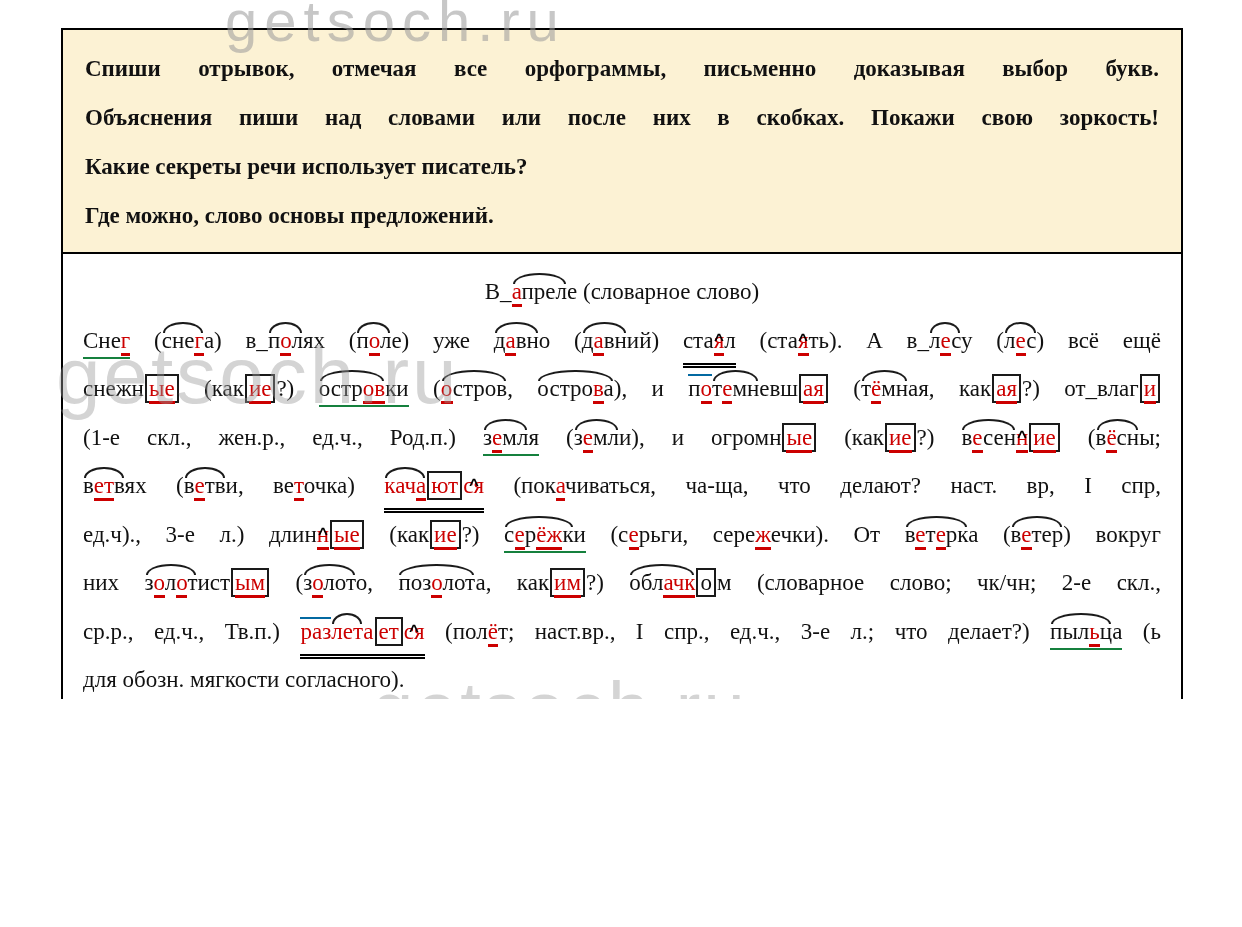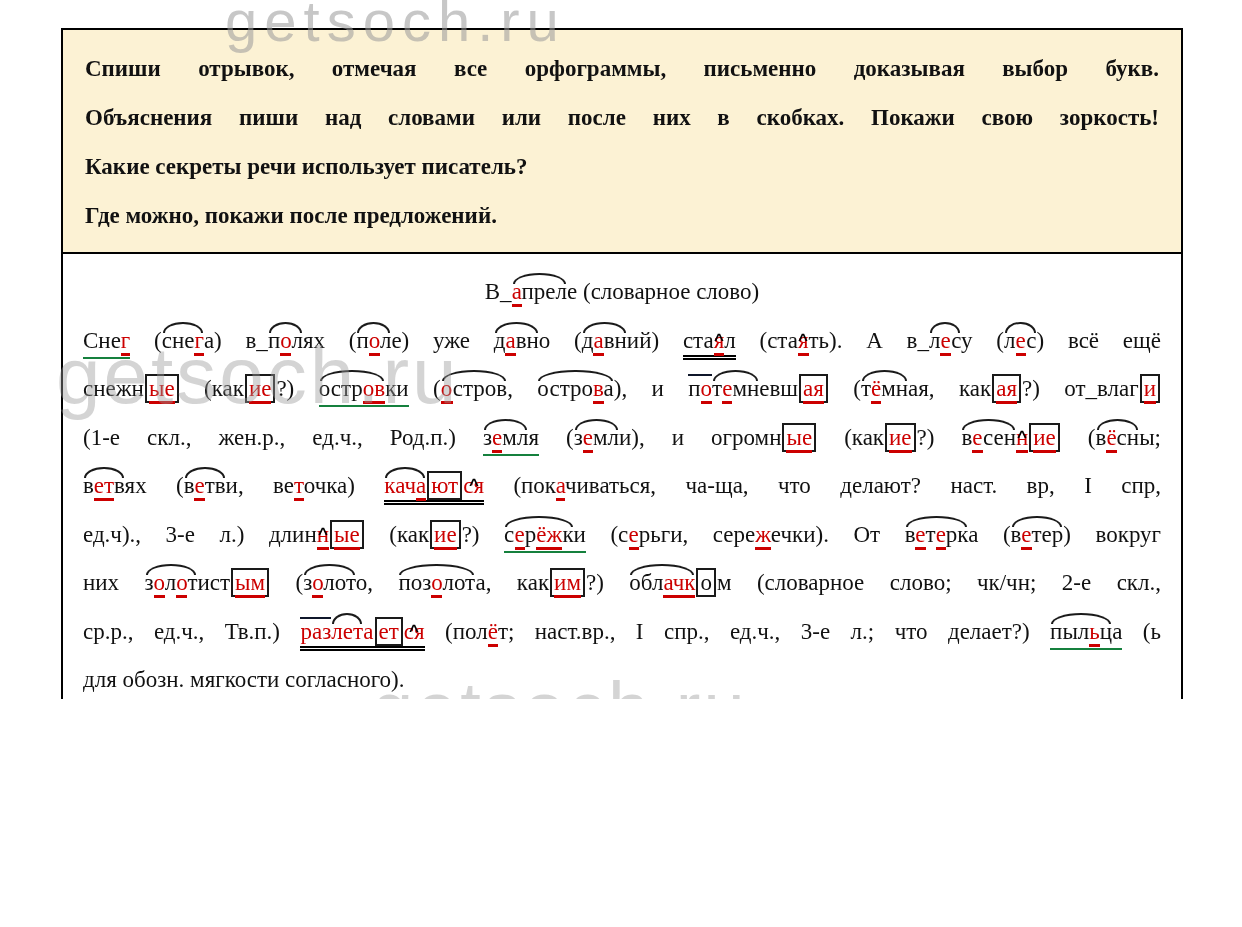--- a/index.html
+++ b/index.html
@@ -72,25 +72,25 @@
   arc{position:relative;}
   arc::before{
     content:'';
     position:absolute;left:1px;right:1px;top:-6px;height:9px;
     border:2px solid #1a1a1a;border-bottom:none;
     border-radius:50% 50% 0 0 / 100% 100% 0 0;
   }
   
   bx{border:2px solid #1a1a1a;padding:0 2px;margin:0 1px;}
   
-  ud{border-bottom:5px double #000;padding-bottom:2px;}
+  ud{border-bottom:5px double #000;padding-bottom:10px;}
   
   us{border-bottom:2px solid #15803d;padding-bottom:4px;}
   
-  ov{border-top:2px solid #0f172a;}
+  ov{border-top:2px solid #0369a1;}
   
   ct{position:relative;}
   ct::after{
     content:'\2227';
     position:absolute;left:50%;top:-0.88em;
     transform:translateX(-50%) scale(1.15,.75);
     font-size:.72em;color:#000;font-weight:normal;
   }
 </style>
 </head>
@@ -102,21 +102,21 @@
   <div class="wm wm-left">getsoch.ru</div>
   <div class="wm wm-center">getsoch.ru</div>
   <div class="wm wm-bottom">getsoch.ru</div>
 
   <div class="sheet">
 
     <div class="task">
       <div class="tl just">Спиши отрывок, отмечая все орфограммы, письменно доказывая выбор букв.</div>
       <div class="tl just">Объяснения пиши над словами или после них в скобках. Покажи свою зоркость!</div>
       <div class="tl">Какие секреты речи использует писатель?</div>
-      <div class="tl">Где можно, покажи после предложений.</div>
+      <div class="tl">Где можно, слово основы предложений.</div>
     </div>
 
     <div class="solution">
       <div class="sl center">В_<arc><rl>а</rl>прел</arc>е (словарное слово)</div>
       <div class="sl"><us>Сне<rl>г</rl></us> (<arc>сне<rl>г</rl></arc>а) в_<arc>п<rl>о</rl>л</arc>ях (<arc>п<rl>о</rl>л</arc>е) уже <arc>д<rl>а</rl>вн</arc>о (<arc>д<rl>а</rl>вн</arc>ий) <ud>ста<ct><rl>я</rl></ct>л</ud> (ста<ct><rl>я</rl></ct>ть). А в_<arc>л<rl>е</rl>с</arc>у (<arc>л<rl>е</rl>с</arc>) всё ещё</div>
       <div class="sl">снежн<bx><rl>ые</rl></bx> (как<bx><rl>ие</rl></bx>?) <us><arc>остр<rl>ов</rl></arc>ки</us> (<arc><rl>о</rl>стров</arc>, <arc>остро<rl>в</rl>а</arc>), и <ov>п<rl>о</rl></ov><arc>т<rl>е</rl>мн</arc>евш<bx><rl>ая</rl></bx> (<arc>т<rl>ё</rl>мн</arc>ая, как<bx><rl>ая</rl></bx>?) от_влаг<bx><rl>и</rl></bx></div>
       <div class="sl">(1-е скл., жен.р., ед.ч., Род.п.) <us><arc>з<rl>е</rl>мл</arc>я</us> (<arc>з<rl>е</rl>мл</arc>и), и огромн<bx><rl>ые</rl></bx> (как<bx><rl>ие</rl></bx>?) <arc>в<rl>е</rl>сен</arc><ct><rl>н</rl></ct><bx><rl>ие</rl></bx> (<arc>в<rl>ё</rl>сн</arc>ы;</div>
       <div class="sl"><arc>в<rl>ет</rl>в</arc>ях (<arc>в<rl>е</rl>тв</arc>и, ве<rl>т</rl>очка) <ud><rw><arc>кач<rl>а</rl></arc><bx>ют</bx><ct>ся</ct></rw></ud> (пок<rl>а</rl>чиваться, ча-ща, что делают? наст. вр, I спр,</div>
       <div class="sl">ед.ч)., 3-е л.) длин<ct><rl>н</rl></ct><bx><rl>ые</rl></bx> (как<bx><rl>ие</rl></bx>?) <us><arc>с<rl>е</rl>р<rl>ё</rl><rl>ж</rl>к</arc>и</us> (с<rl>е</rl>рьги, сере<rl>ж</rl>ечки). От <arc>в<rl>е</rl>т<rl>е</rl>рк</arc>а (<arc>в<rl>е</rl>тер</arc>) вокруг</div>
       <div class="sl">них <arc>з<rl>о</rl>л<rl>о</rl>т</arc>ист<bx><rl>ым</rl></bx> (<arc>з<rl>о</rl>лот</arc>о, <arc>поз<rl>о</rl>лот</arc>а, как<bx><rl>им</rl></bx>?) <arc>обл<rl>а</rl><rl>чк</rl></arc><bx>о</bx>м (словарное слово; чк/чн; 2-е скл.,</div>

